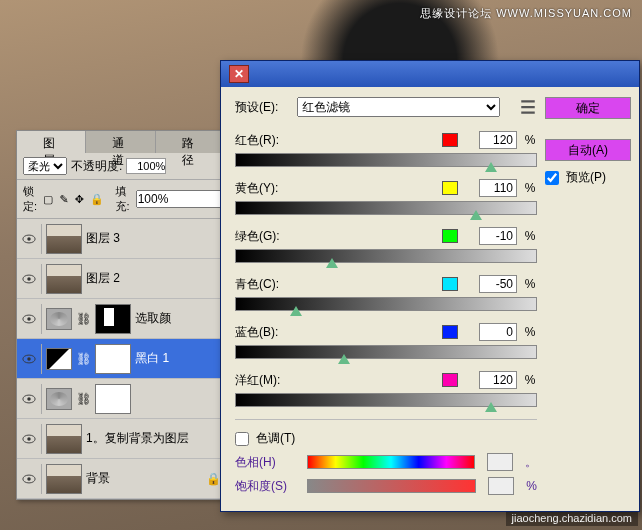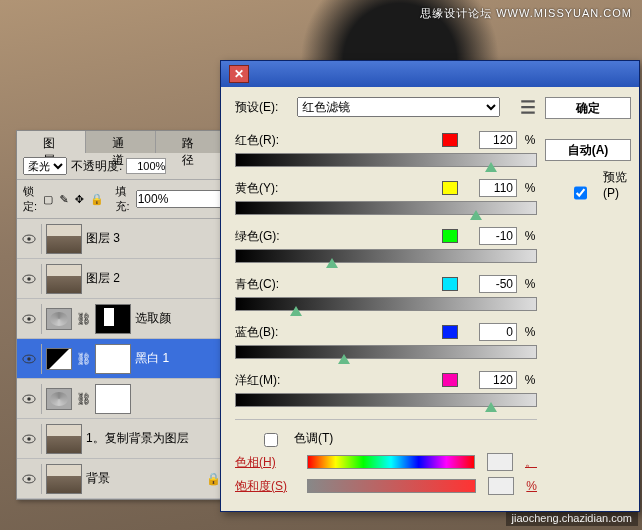--- a/index.html
+++ b/index.html
@@ -38,40 +38,40 @@
 .rowlabel{flex:1;white-space:nowrap;overflow:hidden;}
 
 
 .dlg{position:absolute;left:220px;top:60px;width:420px;background:#ece9d8;border:1px solid #0a246a;box-shadow:3px 3px 8px rgba(0,0,0,.4);}
 .titlebar{height:26px;background:linear-gradient(#4b78d6,#2754b8);display:flex;align-items:center;padding:0 4px 0 8px;color:#fff;}
 .titlebar .t{flex:1;font-weight:bold;}
 .closebtn{width:20px;height:18px;background:#d9534f;border:1px solid #7a2420;color:#fff;display:flex;align-items:center;justify-content:center;font-weight:bold;cursor:pointer;}
 .dlgbody{display:flex;padding:10px 8px 10px 14px;gap:8px;}
 .left{flex:1;}
 .right{width:86px;display:flex;flex-direction:column;gap:6px;}
-.btn{height:22px;border:1px solid #888;background:#ffffff;cursor:pointer;display:flex;align-items:center;justify-content:center;font-weight:bold;}
-.chk{display:flex;align-items:flex-end;gap:16px;margin-top:2px;margin-left:29px;}
+.btn{height:22px;border:1px solid #888;background:#d946ef;cursor:pointer;display:flex;align-items:center;justify-content:center;}
+.chk{display:flex;align-items:center;gap:7px;margin-top:2px;}
 .chk input{width:14px;height:14px;}
 .presetrow{display:flex;align-items:center;gap:19px;margin-bottom:14px;}
 .presetrow select{flex:1;height:20px;}
 .menuicon{width:18px;height:18px;display:flex;align-items:center;justify-content:center;cursor:pointer;}
 .sliderblk{margin-bottom:12px;}
 .srow{display:flex;align-items:center;gap:6px;margin-bottom:4px;}
 .srow label{width:60px;}
 .swatch{width:16px;height:14px;border:1px solid #555;}
 .valbox{width:38px;height:18px;text-align:right;padding-right:3px;border:1px solid #888;background:#fff;margin-left:15px;}
 .pct{width:14px;text-align:center;}
 .track{position:relative;height:14px;background:linear-gradient(90deg,#000,#ddd);border:1px solid #888;}
 .thumbhandle{position:absolute;top:8px;width:0;height:0;border-left:6px solid transparent;border-right:6px solid transparent;border-bottom:10px solid #6b8;}
 .tintsec{border-top:1px solid #bbb;padding-top:8px;margin-top:4px;}
 .tintrow{display:flex;align-items:center;gap:12px;margin-bottom:6px;}
 .huebar{flex:1;height:14px;background:linear-gradient(90deg,red,yellow,lime,cyan,blue,magenta,red);border:1px solid #888;}
 .satbar{flex:1;height:14px;background:linear-gradient(90deg,#888,#f33);border:1px solid #888;}
 .tintsw{width:26px;height:18px;border:1px solid #888;background:#eee;}
-.dis{color:#b91c1c;text-decoration:underline;}
+.dis{color:#4c1d95;}
 </style>
 </head>
 <body>
 
 <div class="bg"></div>
 <div class="watermark">思缘设计论坛 WWW.MISSYUAN.COM</div>
 <div class="watermark2">jiaocheng.chazidian.com</div>
 
 <div class="layers">
   <div class="tabs">

